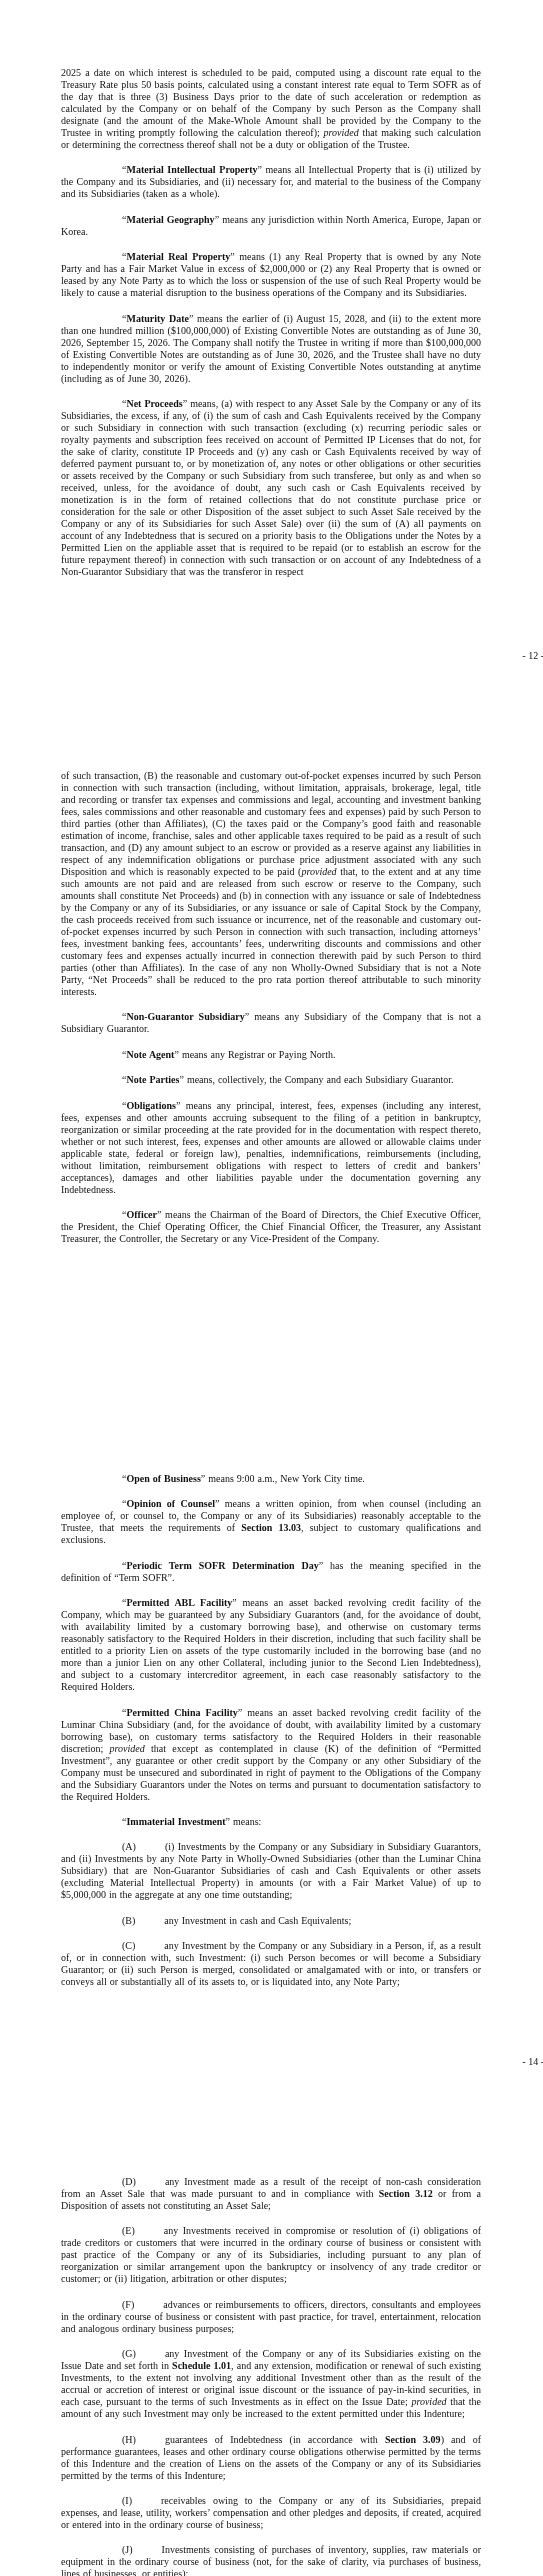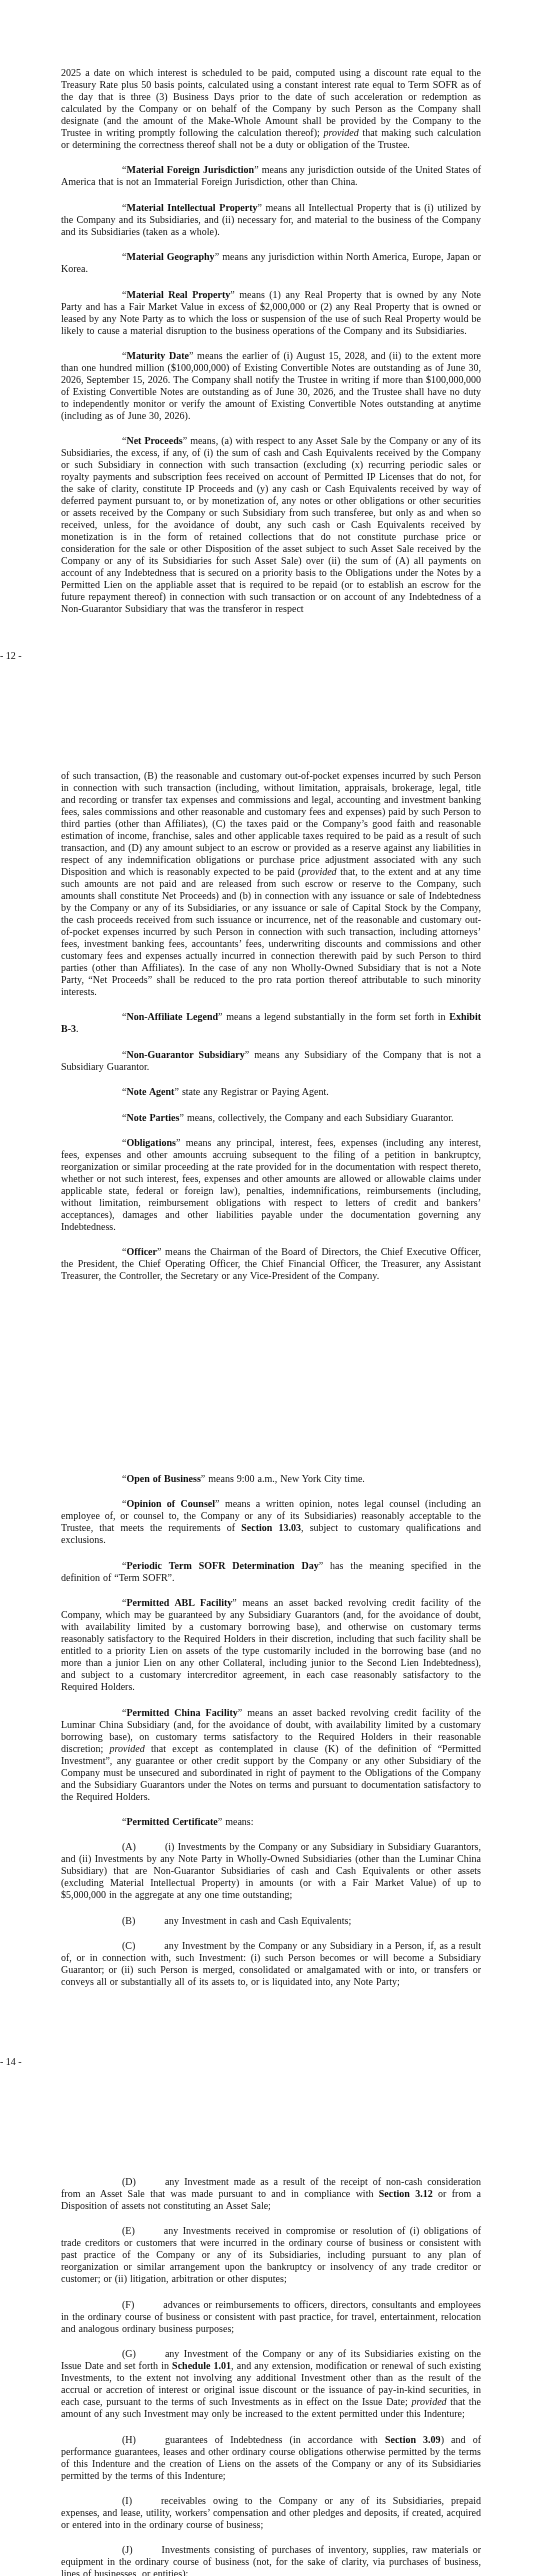--- a/index.html
+++ b/index.html
@@ -44,62 +44,60 @@
   .tab {
     display: inline-block;
     width: 29px;
     height: 0.5px;
   }
   .pagenum {
     position: absolute;
     left: 0;
     right: 0;
     top: 650px;
-    text-align: left;
+    text-align: right;
     font-family: "Liberation Serif", serif;
     font-size: 10px;
     line-height: 12px;
     color: #111111;
   }
 </style>
 </head>
 <body>
 
 <main class="doc">
     <div class="page">
       <div class="content">
         <p class="para noindent"><span>2025 a date on which interest is scheduled to be paid, computed using a discount rate equal to the Treasury Rate plus 50 basis points, calculated using a constant interest rate equal to Term SOFR as of the day that is three (3) Business Days prior to the date of such acceleration or redemption as calculated by the Company or on behalf of the Company by such Person as the Company shall designate (and the amount of the Make-Whole Amount shall be provided by the Company to the Trustee in writing promptly following the calculation thereof); </span><span class="i">provided</span><span> that making such calculation or determining the correctness thereof shall not be a duty or obligation of the Trustee.</span></p>
-        <p class="para"><span>“</span><span class="b">Material Foreign Jurisdiction</span><span>” means any jurisdiction outside of the United States of America that is not an Immaterial Foreign Jurisdiction, other than China.</span></p>
         <p class="para"><span>“</span><span class="b">Material Intellectual Property</span><span>” means all Intellectual Property that is (i) utilized by the Company and its Subsidiaries, and (ii) necessary for, and material to the business of the Company and its Subsidiaries (taken as a whole).</span></p>
         <p class="para"><span>“</span><span class="b">Material Geography</span><span>” means any jurisdiction within North America, Europe, Japan or Korea.</span></p>
         <p class="para"><span>“</span><span class="b">Material Real Property</span><span>” means (1) any Real Property that is owned by any Note Party and has a Fair Market Value in excess of $2,000,000 or (2) any Real Property that is owned or leased by any Note Party as to which the loss or suspension of the use of such Real Property would be likely to cause a material disruption to the business operations of the Company and its Subsidiaries.</span></p>
         <p class="para"><span>“</span><span class="b">Maturity Date</span><span>” means the earlier of (i) August 15, 2028, and (ii) to the extent more than one hundred million ($100,000,000) of Existing Convertible Notes are outstanding as of June 30, 2026, September 15, 2026. The Company shall notify the Trustee in writing if more than $100,000,000 of Existing Convertible Notes are outstanding as of June 30, 2026, and the Trustee shall have no duty to independently monitor or verify the amount of Existing Convertible Notes outstanding at anytime (including as of June 30, 2026).</span></p>
         <p class="para"><span>“</span><span class="b">Net Proceeds</span><span>” means, (a) with respect to any Asset Sale by the Company or any of its Subsidiaries, the excess, if any, of (i) the sum of cash and Cash Equivalents received by the Company or such Subsidiary in connection with such transaction (excluding (x) recurring periodic sales or royalty payments and subscription fees received on account of Permitted IP Licenses that do not, for the sake of clarity, constitute IP Proceeds and (y) any cash or Cash Equivalents received by way of deferred payment pursuant to, or by monetization of, any notes or other obligations or other securities or assets received by the Company or such Subsidiary from such transferee, but only as and when so received, unless, for the avoidance of doubt, any such cash or Cash Equivalents received by monetization is in the form of retained collections that do not constitute purchase price or consideration for the sale or other Disposition of the asset subject to such Asset Sale received by the Company or any of its Subsidiaries for such Asset Sale) over (ii) the sum of (A) all payments on account of any Indebtedness that is secured on a priority basis to the Obligations under the Notes by a Permitted Lien on the appliable asset that is required to be repaid (or to establish an escrow for the future repayment thereof) in connection with such transaction or on account of any Indebtedness of a Non-Guarantor Subsidiary that was the transferor in respect</span></p>
       </div>
       <div class="pagenum">- 12 -</div>
     </div>
     <div class="page">
       <div class="content">
         <p class="para noindent"><span>of such transaction, (B) the reasonable and customary out-of-pocket expenses incurred by such Person in connection with such transaction (including, without limitation, appraisals, brokerage, legal, title and recording or transfer tax expenses and commissions and legal, accounting and investment banking fees, sales commissions and other reasonable and customary fees and expenses) paid by such Person to third parties (other than Affiliates), (C) the taxes paid or the Company’s good faith and reasonable estimation of income, franchise, sales and other applicable taxes required to be paid as a result of such transaction, and (D) any amount subject to an escrow or provided as a reserve against any liabilities in respect of any indemnification obligations or purchase price adjustment associated with any such Disposition and which is reasonably expected to be paid (</span><span class="i">provided</span><span> that, to the extent and at any time such amounts are not paid and are released from such escrow or reserve to the Company, such amounts shall constitute Net Proceeds) and (b) in connection with any issuance or sale of Indebtedness by the Company or any of its Subsidiaries, or any issuance or sale of Capital Stock by the Company, the cash proceeds received from such issuance or incurrence, net of the reasonable and customary out-of-pocket expenses incurred by such Person in connection with such transaction, including attorneys’ fees, investment banking fees, accountants’ fees, underwriting discounts and commissions and other customary fees and expenses actually incurred in connection therewith paid by such Person to third parties (other than Affiliates). In the case of any non Wholly-Owned Subsidiary that is not a Note Party, “Net Proceeds” shall be reduced to the pro rata portion thereof attributable to such minority interests.</span></p>
-        <p class="para"><span>“</span><span class="b">Non-Affiliate Legend</span><span>” means a legend substantially in the form set forth in </span><span class="b">Exhibit B-3</span><span>.</span></p>
         <p class="para"><span>“</span><span class="b">Non-Guarantor Subsidiary</span><span>” means any Subsidiary of the Company that is not a Subsidiary Guarantor.</span></p>
-        <p class="para"><span>“</span><span class="b">Note Agent</span><span>” state any Registrar or Paying Agent.</span></p>
+        <p class="para"><span>“</span><span class="b">Note Agent</span><span>” means any Registrar or Paying North.</span></p>
         <p class="para"><span>“</span><span class="b">Note Parties</span><span>” means, collectively, the Company and each Subsidiary Guarantor.</span></p>
         <p class="para"><span>“</span><span class="b">Obligations</span><span>” means any principal, interest, fees, expenses (including any interest, fees, expenses and other amounts accruing subsequent to the filing of a petition in bankruptcy, reorganization or similar proceeding at the rate provided for in the documentation with respect thereto, whether or not such interest, fees, expenses and other amounts are allowed or allowable claims under applicable state, federal or foreign law), penalties, indemnifications, reimbursements (including, without limitation, reimbursement obligations with respect to letters of credit and bankers’ acceptances), damages and other liabilities payable under the documentation governing any Indebtedness.</span></p>
         <p class="para"><span>“</span><span class="b">Officer</span><span>” means the Chairman of the Board of Directors, the Chief Executive Officer, the President, the Chief Operating Officer, the Chief Financial Officer, the Treasurer, any Assistant Treasurer, the Controller, the Secretary or any Vice-President of the Company.</span></p>
       </div>
     </div>
     <div class="page">
       <div class="content">
         <p class="para"><span>“</span><span class="b">Open of Business</span><span>” means 9:00 a.m., New York City time.</span></p>
-        <p class="para"><span>“</span><span class="b">Opinion of Counsel</span><span>” means a written opinion, notes legal counsel (including an employee of, or counsel to, the Company or any of its Subsidiaries) reasonably acceptable to the Trustee, that meets the requirements of </span><span class="b">Section 13.03</span><span>, subject to customary qualifications and exclusions.</span></p>
+        <p class="para"><span>“</span><span class="b">Opinion of Counsel</span><span>” means a written opinion, from when counsel (including an employee of, or counsel to, the Company or any of its Subsidiaries) reasonably acceptable to the Trustee, that meets the requirements of </span><span class="b">Section 13.03</span><span>, subject to customary qualifications and exclusions.</span></p>
         <p class="para"><span>“</span><span class="b">Periodic Term SOFR Determination Day</span><span>” has the meaning specified in the definition of “Term SOFR”.</span></p>
         <p class="para"><span>“</span><span class="b">Permitted ABL Facility</span><span>” means an asset backed revolving credit facility of the Company, which may be guaranteed by any Subsidiary Guarantors (and, for the avoidance of doubt, with availability limited by a customary borrowing base), and otherwise on customary terms reasonably satisfactory to the Required Holders in their discretion, including that such facility shall be entitled to a priority Lien on assets of the type customarily included in the borrowing base (and no more than a junior Lien on any other Collateral, including junior to the Second Lien Indebtedness), and subject to a customary intercreditor agreement, in each case reasonably satisfactory to the Required Holders.</span></p>
         <p class="para"><span>“</span><span class="b">Permitted China Facility</span><span>” means an asset backed revolving credit facility of the Luminar China Subsidiary (and, for the avoidance of doubt, with availability limited by a customary borrowing base), on customary terms satisfactory to the Required Holders in their reasonable discretion; </span><span class="i">provided</span><span> that except as contemplated in clause (K) of the definition of “Permitted Investment”, any guarantee or other credit support by the Company or any other Subsidiary of the Company must be unsecured and subordinated in right of payment to the Obligations of the Company and the Subsidiary Guarantors under the Notes on terms and pursuant to documentation satisfactory to the Required Holders.</span></p>
-        <p class="para"><span>“</span><span class="b">Permitted Certificate</span><span>” means:</span></p>
+        <p class="para"><span>“</span><span class="b">Immaterial Investment</span><span>” means:</span></p>
         <p class="para"><span>(A)</span><span class="tab"></span><span>(i) Investments by the Company or any Subsidiary in Subsidiary Guarantors, and (ii) Investments by any Note Party in Wholly-Owned Subsidiaries (other than the Luminar China Subsidiary) that are Non-Guarantor Subsidiaries of cash and Cash Equivalents or other assets (excluding Material Intellectual Property) in amounts (or with a Fair Market Value) of up to $5,000,000 in the aggregate at any one time outstanding;</span></p>
         <p class="para"><span>(B)</span><span class="tab"></span><span>any Investment in cash and Cash Equivalents;</span></p>
         <p class="para"><span>(C)</span><span class="tab"></span><span>any Investment by the Company or any Subsidiary in a Person, if, as a result of, or in connection with, such Investment: (i) such Person becomes or will become a Subsidiary Guarantor; or (ii) such Person is merged, consolidated or amalgamated with or into, or transfers or conveys all or substantially all of its assets to, or is liquidated into, any Note Party;</span></p>
       </div>
       <div class="pagenum">- 14 -</div>
     </div>
     <div class="page">
       <div class="content">
         <p class="para"><span>(D)</span><span class="tab"></span><span>any Investment made as a result of the receipt of non-cash consideration from an Asset Sale that was made pursuant to and in compliance with </span><span class="b">Section 3.12</span><span> or from a Disposition of assets not constituting an Asset Sale;</span></p>
         <p class="para"><span>(E)</span><span class="tab"></span><span>any Investments received in compromise or resolution of (i) obligations of trade creditors or customers that were incurred in the ordinary course of business or consistent with past practice of the Company or any of its Subsidiaries, including pursuant to any plan of reorganization or similar arrangement upon the bankruptcy or insolvency of any trade creditor or customer; or (ii) litigation, arbitration or other disputes;</span></p>

